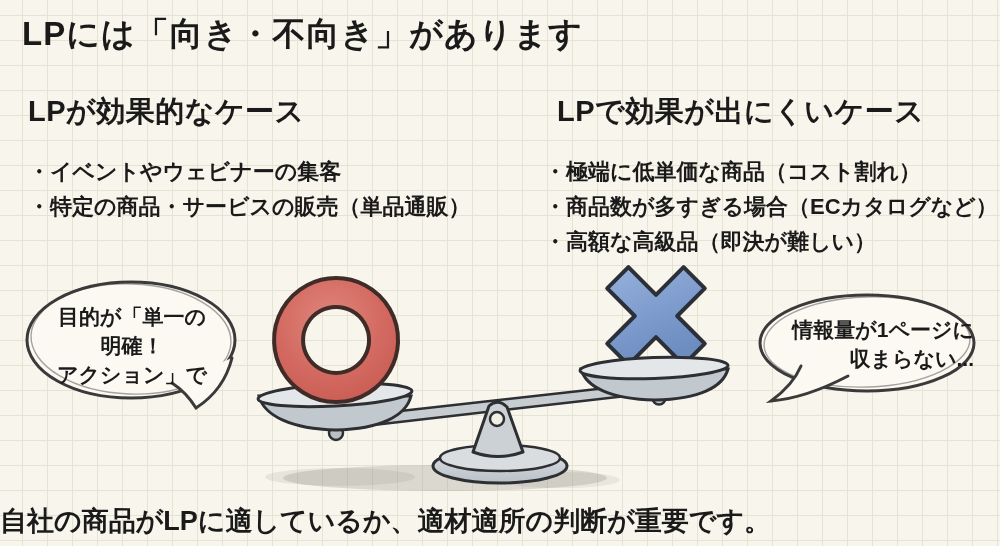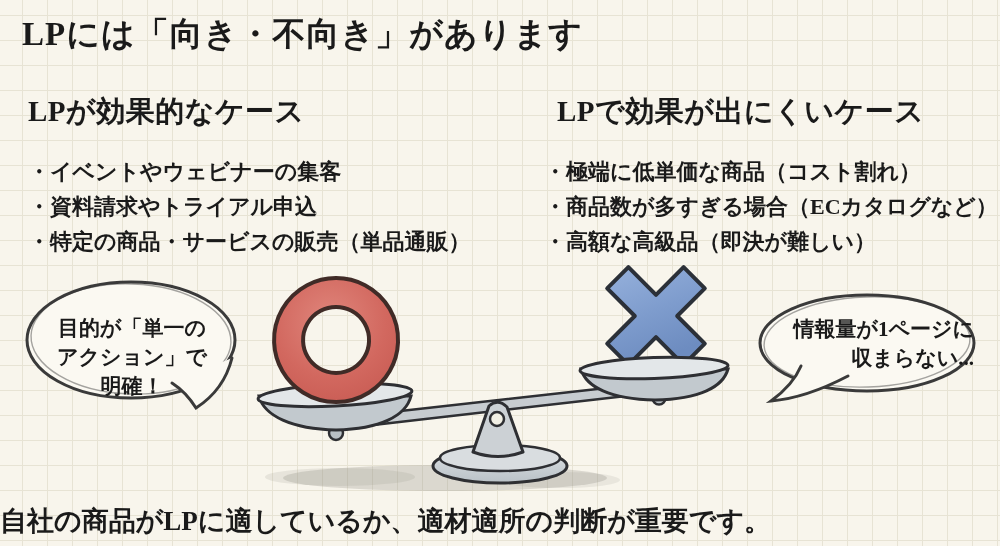--- a/index.html
+++ b/index.html
@@ -6,21 +6,21 @@
   .canvas{
     position:relative;
     width:1000px;height:546px;
     overflow:hidden;
     background-color:#f8f5ec;
     background-image:
       linear-gradient(to right, #e7e3d4 1px, transparent 1px),
       linear-gradient(to bottom, #e7e3d4 1px, transparent 1px);
     background-size:25px 25px;
     background-position:22px 15px;
-    font-family:Liberation Serif, serif;
+    font-family:Liberation Sans, sans-serif;
     color:#1a1a1a;
   }
   .title{
     position:absolute;left:22px;top:12px;
     font-size:33px;font-weight:700;letter-spacing:1px;white-space:nowrap;
   }
   .col{position:absolute;width:470px;}
   .col-left{left:28px;top:92px;}
   .col-right{left:544px;top:92px;}
   .col h2{
@@ -28,21 +28,21 @@
   }
   .col-right h2{margin-left:13px;}
   .bullet{
     font-size:22px;font-weight:700;line-height:35px;white-space:nowrap;letter-spacing:0px;
   }
   .stage{position:absolute;left:0;top:0;width:1000px;height:546px;}
   .bubble-text{
     position:absolute;text-align:center;
     font-size:21px;font-weight:700;line-height:29px;white-space:nowrap;
   }
-  .bubble-text-left{left:34px;top:302px;width:196px;margin-top:12px;}
+  .bubble-text-left{left:34px;top:302px;width:196px;}
   .bubble-text-right{left:760px;top:315px;width:214px;text-align:right;}
   .footer{
     position:absolute;left:0;top:503px;width:1000px;
     text-align:left;font-size:27px;font-weight:700;white-space:nowrap;
   }
 </style>
 </head>
 <body>
 
 <div class="canvas">
@@ -112,35 +112,34 @@
       <path d="M848,376 Q806,398 771,401 Q793,385 801,366 Z" fill="#fbf9f2" stroke="none"></path>
       <path d="M848,376 Q806,398 771,401 Q793,385 801,366" fill="none" stroke="#3a3a3a" stroke-width="3" stroke-linecap="round"></path>
     </g>
   </svg>
 
   <div class="title">LPには「向き・不向き」があります</div>
 
   <div class="col col-left">
     <h2>LPが効果的なケース</h2>
     <div class="bullet">・イベントやウェビナーの集客</div>
-    <div class="bullet">・資料請求やトライアル申込</div>
     <div class="bullet">・特定の商品・サービスの販売（単品通販）</div>
   </div>
 
   <div class="col col-right">
     <h2>LPで効果が出にくいケース</h2>
     <div class="bullet">・極端に低単価な商品（コスト割れ）</div>
     <div class="bullet">・商品数が多すぎる場合（ECカタログなど）</div>
     <div class="bullet">・高額な高級品（即決が難しい）</div>
   </div>
 
   <div class="bubble-text bubble-text-left">
     <div>目的が「単一の</div>
+    <div>明確！</div>
     <div>アクション」で</div>
-    <div>明確！</div>
   </div>
   <div class="bubble-text bubble-text-right">
     <div>情報量が1ページに</div>
     <div>収まらない...</div>
   </div>
 
   <div class="footer">自社の商品がLPに適しているか、適材適所の判断が重要です。</div>
 
 </div>
 

